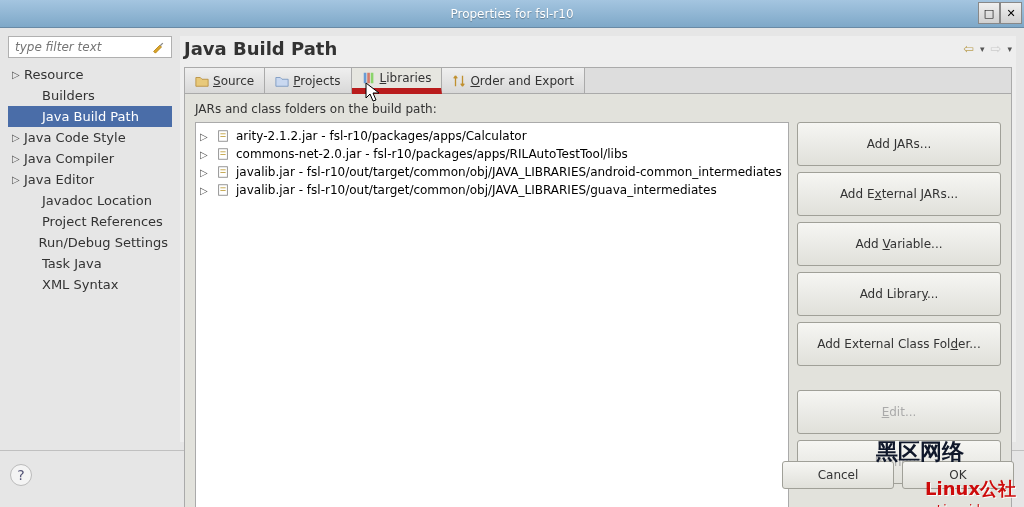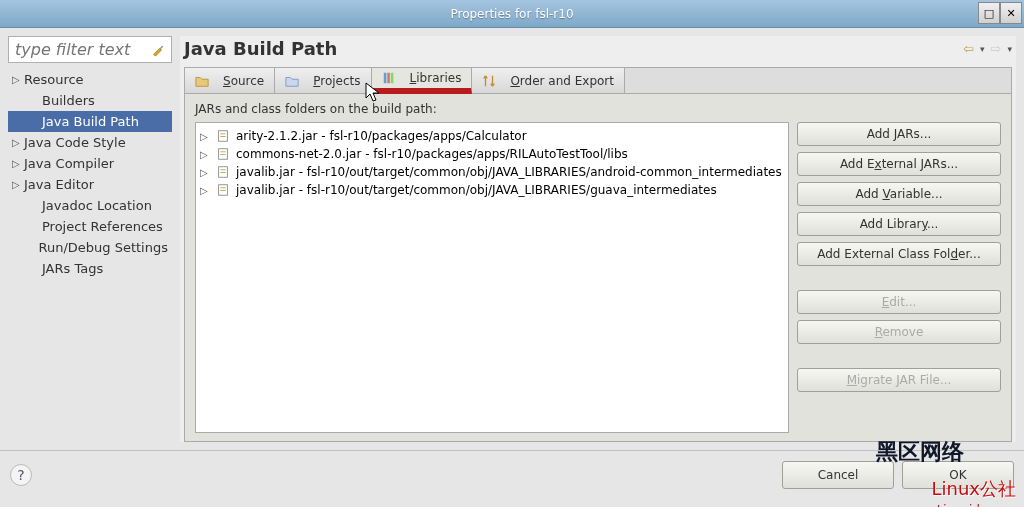--- a/index.html
+++ b/index.html
@@ -7,63 +7,63 @@
 
 .titlebar { height: 28px; background: linear-gradient(to bottom, #a4c5e0, #7ea8c8); display: flex; align-items: center; justify-content: center; position: relative; border-bottom: 1px solid #698aa5; }
 .titlebar-text { color: #fff; font-size: 12px; text-shadow: 0 1px 1px rgba(0,0,0,0.3); }
 .window-controls { position: absolute; right: 2px; top: 2px; display: flex; gap: 0; }
 .win-btn { width: 22px; height: 22px; background: linear-gradient(to bottom,#f0f0f0,#d0d0d0); border: 1px solid #888; display: flex; align-items: center; justify-content: center; font-size: 11px; font-weight: bold; cursor: pointer; }
 
 .main-area { display: flex; height: 422px; padding: 8px; gap: 8px; }
 
 .left-panel { width: 164px; display: flex; flex-direction: column; }
 .filter-box { border: 1px solid #b0b0b0; background: #fff; padding: 3px 6px; display: flex; align-items: center; justify-content: space-between; margin-bottom: 6px; }
-.filter-input { border: none; outline: none; font-size: 16px; color: #a21caf; font-style: italic; width: 120px; background: transparent; }
+.filter-input { border: none; outline: none; font-size: 12px; color: #a21caf; font-style: italic; width: 120px; background: transparent; }
 .broom-icon { width:14px; height:14px; }
 
 .tree { font-size: 13px; color: #333; }
 .tree-item { display: flex; align-items: center; padding: 3px 4px; cursor: pointer; white-space: nowrap; }
 .tree-item.selected { background: #4a6da8; color: #fff; }
 .tree-item.indent { padding-left: 22px; }
 .twisty { width: 12px; font-size: 10px; color: #555; display: inline-block; }
 
 .right-panel { flex: 1; background: #eee; padding: 0 4px; display: flex; flex-direction: column; }
 .header-row { display: flex; align-items: center; justify-content: space-between; padding: 2px 0 8px 0; }
 .page-title { font-size: 18px; font-weight: bold; color: #333; }
 .nav-arrows { display: flex; gap: 6px; align-items: center; }
 .nav-arrow { font-size: 13px; color: #bba055; cursor: pointer; }
 .nav-menu { font-size: 9px; color: #555; cursor: pointer; }
 
 .tab-container { background: #e2e2dc; border: 1px solid #aaa; flex: 1; display: flex; flex-direction: column; }
 .tabs { display: flex; height: 26px; border-bottom: 1px solid #aaa; background: #ddd; }
-.tab { display: flex; align-items: center; gap: 14px; padding: 0 10px; font-size: 12px; border-right: 1px solid #aaa; background: linear-gradient(to bottom,#efefef,#d8d8d8); cursor: pointer; color: #333; }
+.tab { display: flex; align-items: center; gap: 4px; padding: 0 10px; font-size: 12px; border-right: 1px solid #aaa; background: linear-gradient(to bottom,#efefef,#d8d8d8); cursor: pointer; color: #333; }
 .tab.active { background: #e6e6e0; border-bottom: 6px solid #b91c1c; margin-bottom: -1px; }
 .tab .underline { text-decoration: underline; }
 .tab-icon { width: 14px; height: 14px; }
 
 .tab-body { flex: 1; padding: 8px 10px; display: flex; gap: 8px; }
 .jars-label { font-size: 12px; color: #333; margin-bottom: 6px; }
 .jars-area { flex: 1; display: flex; flex-direction: column; }
 .jars-list { flex: 1; background: #fff; border: 1px solid #aaa; padding: 4px; overflow: hidden; font-family: "DejaVu Sans Mono", monospace; font-size: 12px; }
 .jar-row { display: flex; align-items: center; gap: 6px; padding: 2px 0; white-space: nowrap; cursor: pointer; }
 .jar-twisty { width: 10px; font-size: 10px; color: #555; }
 .jar-icon { width: 14px; height: 14px; }
 
 .button-col { width: 204px; display: flex; flex-direction: column; gap: 6px; margin-top: 20px; }
-.btn { height: 24px; background: linear-gradient(to bottom,#f6f6f3,#e0e0da); border: 1px solid #a0a098; border-radius: 3px; font-size: 12px; color: #333; cursor: pointer; display: flex; align-items: center; justify-content: center; }
+.btn { height: 44px; background: linear-gradient(to bottom,#f6f6f3,#e0e0da); border: 1px solid #a0a098; border-radius: 3px; font-size: 12px; color: #333; cursor: pointer; display: flex; align-items: center; justify-content: center; }
 .btn.disabled { color: #aaa; cursor: default; }
 .btn .underline { text-decoration: underline; }
 .btn-gap { height: 12px; }
 
 .footer { height: 48px; border-top: 1px solid #c0c0c0; display: flex; align-items: center; justify-content: space-between; padding: 0 10px; }
 .help-icon { width: 22px; height: 22px; border-radius: 50%; display:flex; align-items:center; justify-content:center; color: #557; font-size: 14px; border:1px solid #bbb; background:#f4f4f4; cursor:pointer; }
 .footer-btns { display: flex; gap: 8px; }
 .footer-btn { width: 112px; height: 28px; background: linear-gradient(to bottom,#f6f6f3,#e0e0da); border: 1px solid #a0a098; border-radius: 3px; font-size: 12px; color: #333; cursor: pointer; }
 
-.watermark { position: absolute; right: 8px; bottom: 6px; font-size: 18px; font-weight: normal; color: #c00; text-shadow: 1px 1px #fff; pointer-events: none; opacity: 0.95; }
+.watermark { position: absolute; right: 8px; bottom: 6px; font-size: 18px; font-weight: bold; color: #c00; text-shadow: 1px 1px #fff; pointer-events: none; opacity: 0.95; }
 .watermark-cn { position:absolute; right:60px; bottom:40px; font-size:22px; font-weight:bold; color:#0f172a; pointer-events:none; }
 
 .cursor-img { position: absolute; left: 365px; top: 82px; width: 16px; height: 22px; pointer-events: none; }
 </style>
 </head>
 <body>
 
 <div class="titlebar">
   <span class="titlebar-text">Properties for fsl-r10</span>
   <div class="window-controls">
@@ -113,21 +113,25 @@
         <div class="tree-item indent">
           <span class="twisty"></span>
           <span>Project References</span>
         </div>
         <div class="tree-item indent">
           <span class="twisty"></span>
           <span>Run/Debug Settings</span>
         </div>
         <div class="tree-item indent">
           <span class="twisty"></span>
-          <span>JARs Tags</span>
+          <span>Task Java</span>
+        </div>
+        <div class="tree-item indent">
+          <span class="twisty"></span>
+          <span>XML Syntax</span>
         </div>
       </div>
   </div>
 
   <div class="right-panel">
     <div class="header-row">
       <div class="page-title">Java Build Path</div>
       <div class="nav-arrows">
         <span class="nav-arrow">⇦</span>
           <span class="nav-menu">▾</span>

